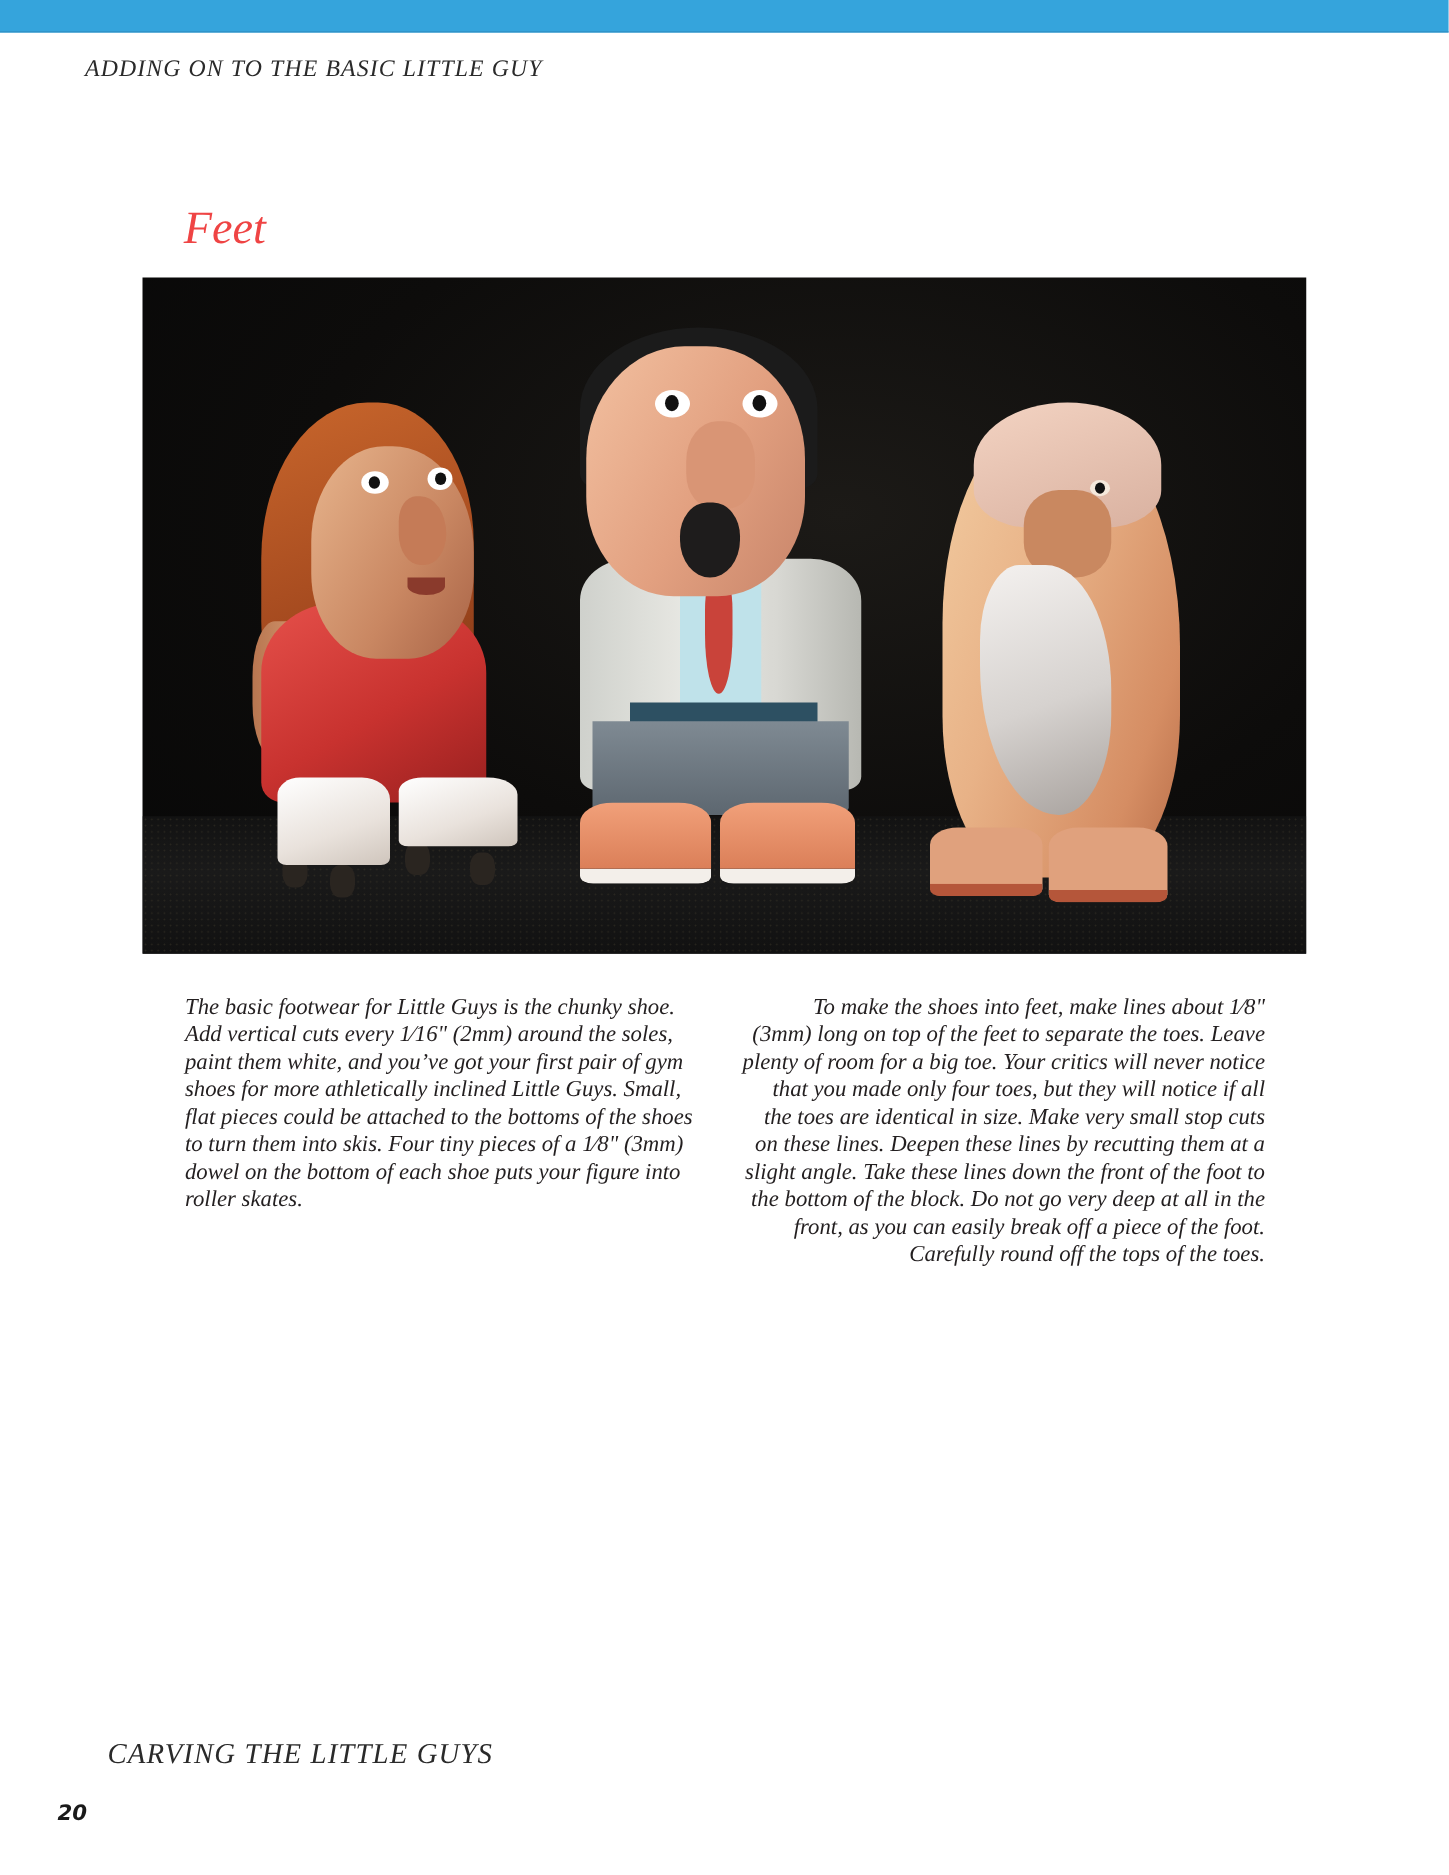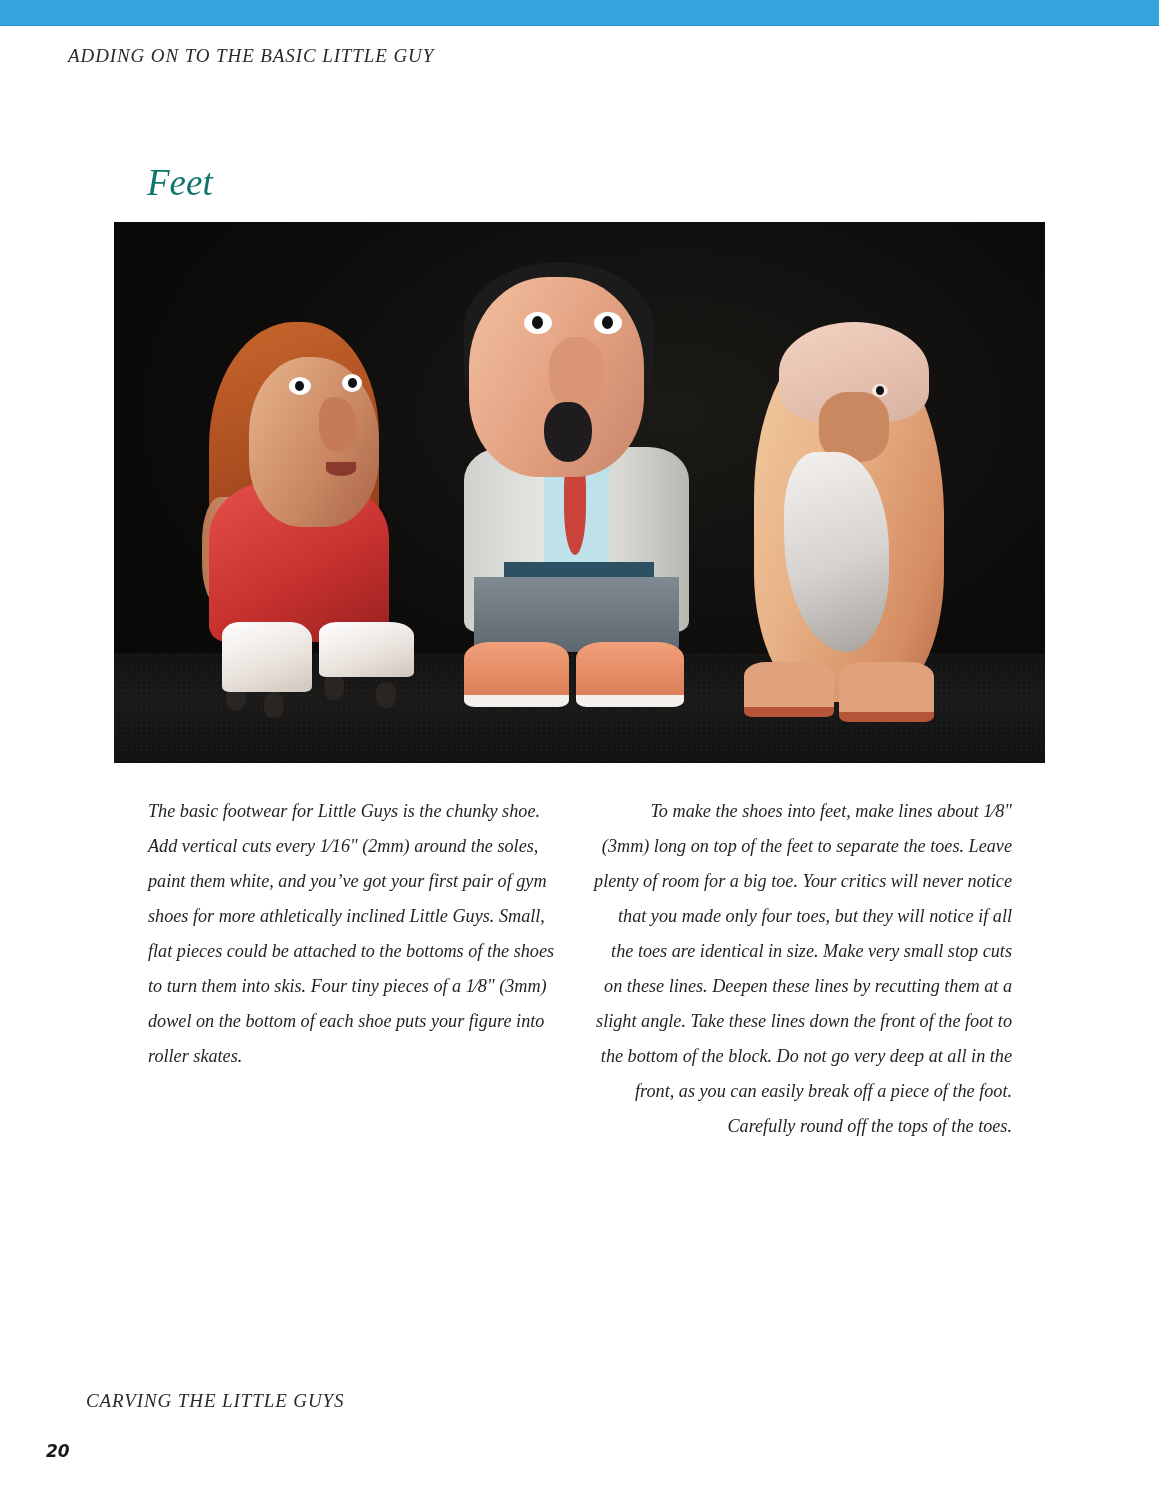--- a/index.html
+++ b/index.html
@@ -3,21 +3,21 @@
 <meta charset="utf-8">
 <style>
   * { margin: 0; padding: 0; box-sizing: border-box; font-style: italic; }
   html, body { width: 1159px; height: 1500px; background: #ffffff; overflow: hidden; }
   body { position: relative; font-family: "Liberation Serif", "DejaVu Serif", serif; color: #231f20; }
 
   .top-band { position: absolute; left: 0; top: 0; width: 1159px; height: 26px; background: #35a4dc; border-bottom: 1px solid #2e8fc4; }
 
   .running-head { position: absolute; left: 68px; top: 45px; font-size: 19px; letter-spacing: 0.9px; color: #2a2a2a; white-space: nowrap; }
 
-  .section-title { position: absolute; left: 147px; top: 164px; font-size: 37px; font-weight: normal; color: #0f766e; line-height: 1; }
+  .section-title { position: absolute; left: 147px; top: 164px; font-size: 37px; font-weight: normal; color: #ef4444; line-height: 1; }
 
   .photo { position: absolute; left: 114px; top: 222px; width: 931px; height: 541px; overflow: hidden;
     background: radial-gradient(ellipse at 60% 35%, #1c1a17 0%, #0d0c0b 55%, #070707 100%); }
   .photo .ground { position: absolute; left: 0; right: 0; bottom: 0; height: 110px;
     background: linear-gradient(to bottom, #121212 0%, #1a1a1a 40%, #111 100%); }
   .photo .ground::after { content: ""; position: absolute; inset: 0;
     background-image: radial-gradient(#3a3528 0.6px, transparent 0.8px);
     background-size: 5px 5px; opacity: 0.6; }
 
   
@@ -58,28 +58,28 @@
   .f3-hair { left: 665px; top: 100px; width: 150px; height: 100px; border-radius: 50% 50% 30% 30%; background: linear-gradient(160deg,#f3d3c2,#d9b1a0); }
   .f3-eye { left: 758px; top: 162px; width: 16px; height: 13px; border-radius: 50%; background: #f5e9dc; }
   .f3-eye::after { content: ""; position: absolute; left: 4px; top: 2px; width: 8px; height: 9px; border-radius: 50%; background: #111; }
   .f3-nose { left: 705px; top: 170px; width: 70px; height: 70px; border-radius: 40%; background: #c98860; }
   .f3-beard { left: 670px; top: 230px; width: 105px; height: 200px; border-radius: 30% 50% 40% 60%; background: linear-gradient(160deg,#f4f1ef,#d6d2cf 55%,#a8a29e); }
   .f3-foot1 { left: 630px; top: 440px; width: 90px; height: 55px; border-radius: 25% 25% 10% 10%; background: #e0a17d; border-bottom: 10px solid #b5563a; }
   .f3-foot2 { left: 725px; top: 440px; width: 95px; height: 60px; border-radius: 25% 25% 10% 10%; background: #e0a17d; border-bottom: 10px solid #b5563a; }
 
   .photo-label { position: absolute; left: 0; top: 0; width: 1px; height: 1px; overflow: hidden; opacity: 0; }
 
-  .col { position: absolute; top: 794px; width: 410px; font-size: 18.2px; line-height: 35px; color: #231f20; }
+  .col { position: absolute; top: 794px; width: 410px; font-size: 18.2px; line-height: 22px; color: #231f20; }
   .col-left { left: 148px; }
   .col-right { left: 592px; width: 420px; text-align: right; }
   .col p { margin: 0; }
   .col-right p { text-indent: 24px; }
 
   .folio { position: absolute; left: 46px; top: 1441px; font-family: "DejaVu Sans", "Liberation Sans", sans-serif; font-weight: bold; font-size: 17px; color: #1a1a1a; }
-  .running-foot { position: absolute; left: 86px; top: 1390px; font-size: 19px; letter-spacing: 0.9px; color: #2a2a2a; white-space: nowrap; }
+  .running-foot { position: absolute; left: 86px; top: 1390px; font-size: 23px; letter-spacing: 0.9px; color: #2a2a2a; white-space: nowrap; }
 </style>
 </head>
 <body>
 
 <div class="top-band"></div>
 
 <div class="running-head">ADDING ON TO THE BASIC LITTLE GUY</div>
 
 <h2 class="section-title">Feet</h2>
 

